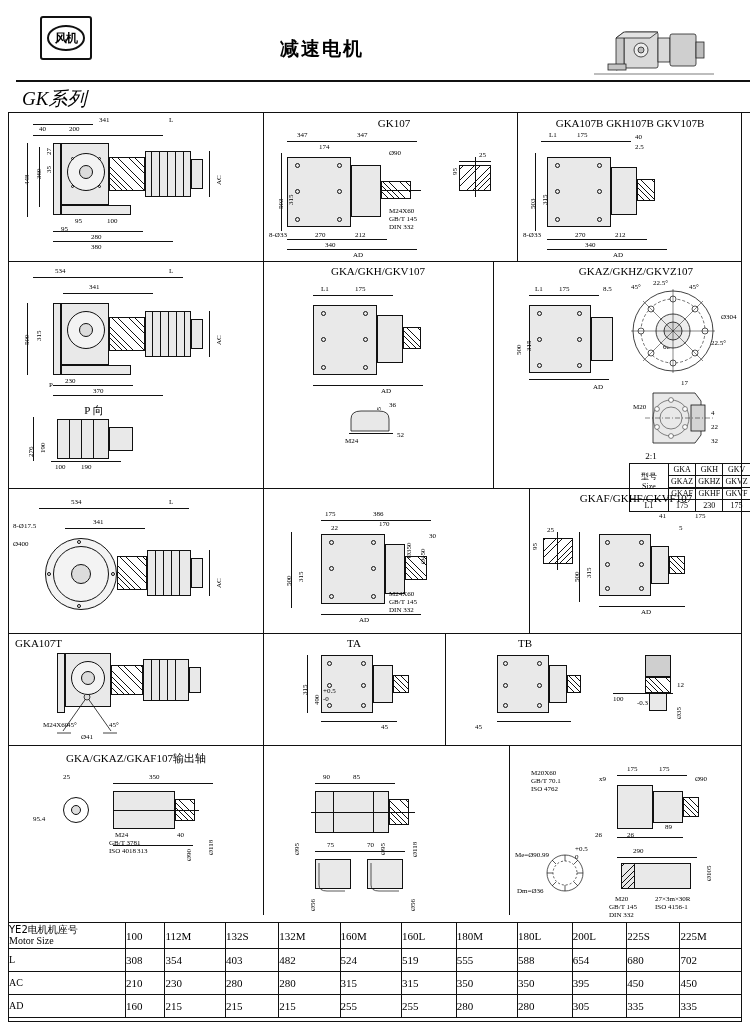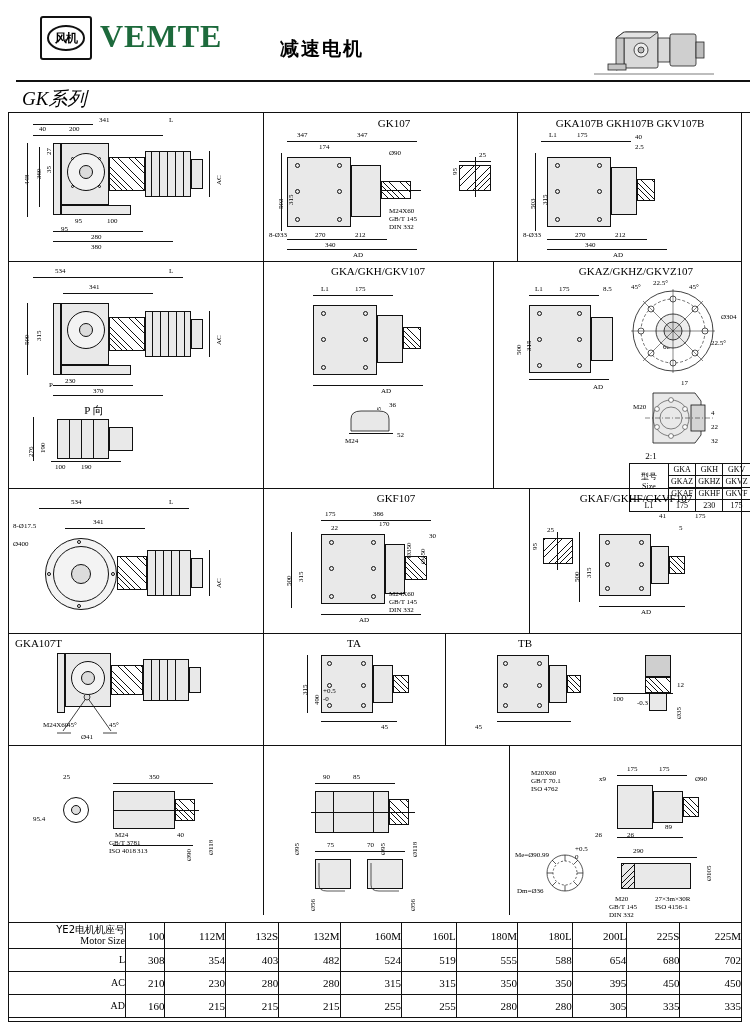--- a/index.html
+++ b/index.html
@@ -37,39 +37,38 @@
      background:repeating-linear-gradient(45deg,#111 0 0.5px,transparent 0.5px 4px);}
   .hatch2{position:absolute;box-sizing:border-box;border:1px solid #111;
      background:repeating-linear-gradient(-45deg,#111 0 0.5px,transparent 0.5px 4px);}
   .circ{position:absolute;border:1px solid #111;border-radius:50%;box-sizing:border-box;}
 
   .dimtxt{position:absolute;font-size:7px;font-family:"Liberation Serif",serif;white-space:nowrap;}
   .dimtxtv{position:absolute;font-size:7px;font-family:"Liberation Serif",serif;white-space:nowrap;transform:rotate(-90deg);transform-origin:left top;}
 
   
   .btable{position:absolute;left:8px;top:922px;width:734px;border-collapse:collapse;font-size:11px;font-family:"Liberation Serif",serif;}
-  .btable td,.btable th{border:1px solid #111;text-align:right;padding:2px 0;height:18px;}
+  .btable td,.btable th{border:1px solid #111;text-align:left;padding:2px 0;height:18px;}
   .btable .lbl{width:116px;font-size:10px;line-height:1.05;}
   .btable .lbl .cn{font-family:"DejaVu Sans",sans-serif;font-size:10px;}
 
   
   .sztab{position:absolute;border-collapse:collapse;font-size:8px;font-family:"Liberation Serif",serif;}
   .sztab td{border:1px solid #111;text-align:center;padding:0 2px;height:11px;line-height:11px;}
   .sztab td.hl{width:34px;}
 </style>
 </head>
 <body>
 
 <div class="page">
 
   <div class="header">
     <div class="logo-box">
       <div class="ellipse">风机</div>
     </div>
-    <div class="brand">VEMTE</div>
     <div class="cn-title">减速电机</div>
 
     <svg class="motor-pic" viewBox="0 0 120 56">
       <g stroke="#222" fill="#d9d9d9" stroke-width="0.8">
         <rect x="30" y="8" width="34" height="36" rx="2"></rect>
         <rect x="64" y="14" width="12" height="24"></rect>
         <rect x="76" y="10" width="26" height="32" rx="2" fill="#cfcfcf"></rect>
         <rect x="102" y="18" width="8" height="16" fill="#bdbdbd"></rect>
         <path d="M30 8 L22 14 L22 46 L30 44 Z" fill="#c8c8c8"></path>
         <path d="M22 14 L30 8 L64 8 L56 14 Z" fill="#e3e3e3"></path>
@@ -433,21 +432,20 @@
       <div class="dl vline" style="left:146px;top:62px;height:46px;"></div>
       <div class="dl vline" style="left:154px;top:62px;height:46px;"></div>
       <div class="dl vline" style="left:162px;top:62px;height:46px;"></div>
       <div class="dl vline" style="left:170px;top:62px;height:46px;"></div>
       <div class="boxf" style="left:182px;top:70px;width:12px;height:30px;"></div>
       <div class="dimtxtv" style="left:206px;top:100px;">AC</div>
       <div class="dl vline" style="left:200px;top:62px;height:46px;"></div>
     </div>
 
     <div style="position:absolute;left:254px;top:375px;width:266px;height:145px;">
-      <div class="cap" style="left:0;width:266px;top:4px;">GKF107</div>
 
       <div class="dimtxt" style="left:62px;top:22px;">175</div>
       <div class="dimtxt" style="left:110px;top:22px;">386</div>
       <div class="dimtxt" style="left:116px;top:32px;">170</div>
       <div class="dimtxt" style="left:68px;top:36px;">22</div>
       <div class="dl hline" style="left:58px;top:32px;width:110px;"></div>
       <div class="dimtxtv" style="left:142px;top:70px;">Ø350</div>
       <div class="dimtxtv" style="left:156px;top:76px;">Ø450</div>
       <div class="dimtxt" style="left:166px;top:44px;">30</div>
 
@@ -571,20 +569,21 @@
       <div class="dimtxt tiny2" style="left:192px;top:66px;">-0.3</div>
       <div class="dimtxt" style="left:232px;top:48px;">12</div>
       <div class="dimtxtv" style="left:230px;top:86px;">Ø35</div>
       <div class="boxf" style="left:200px;top:22px;width:26px;height:22px;background:#cfcfcf;"></div>
       <div class="hatch" style="left:200px;top:44px;width:26px;height:16px;"></div>
       <div class="boxf" style="left:204px;top:60px;width:18px;height:18px;"></div>
       <div class="dl hline" style="left:168px;top:60px;width:60px;"></div>
     </div>
 
     <div style="position:absolute;left:0;top:632px;width:254px;height:170px;">
+      <div class="cap" style="left:0;width:254px;top:6px;">GKA/GKAZ/GKAF107输出轴</div>
 
       <div class="dimtxt" style="left:54px;top:28px;">25</div>
       <div class="dimtxt" style="left:140px;top:28px;">350</div>
       <div class="dl hline" style="left:104px;top:38px;width:100px;"></div>
 
       <div class="circ" style="left:54px;top:52px;width:26px;height:26px;"></div>
       <div class="circ" style="left:62px;top:60px;width:10px;height:10px;background:#ddd;"></div>
       <div class="dimtxt" style="left:24px;top:70px;">95.4</div>
 
       <div class="boxf" style="left:104px;top:46px;width:62px;height:38px;"></div>

